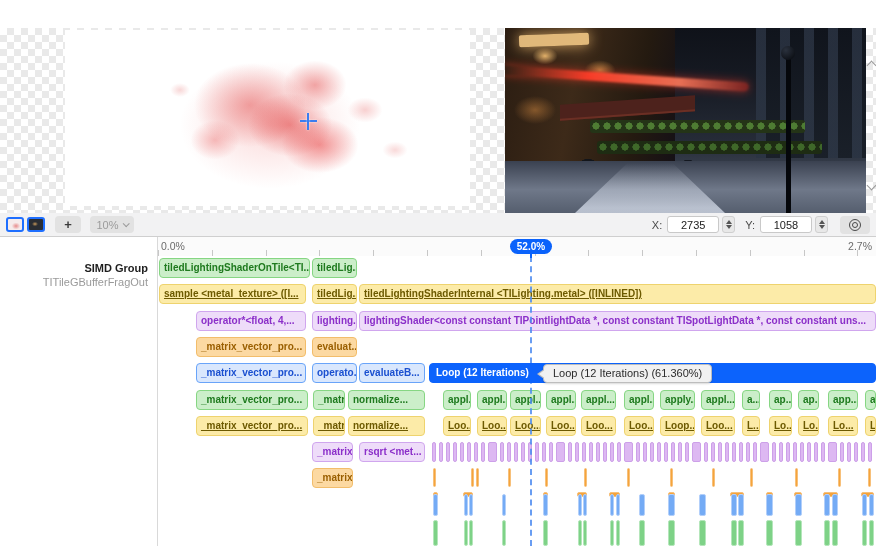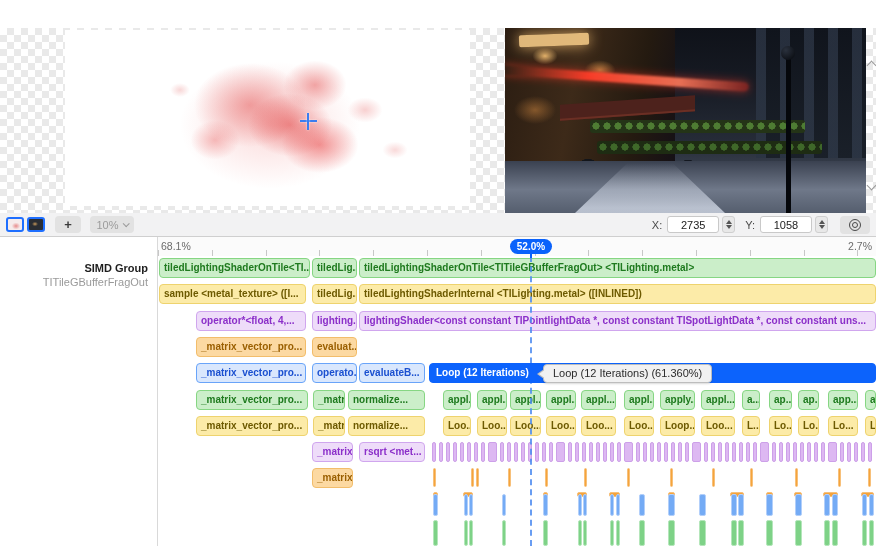--- a/index.html
+++ b/index.html
@@ -107,21 +107,21 @@
     background-image:repeating-linear-gradient(to right, #c7c7c7 0 1px, transparent 1px 53.8px); }
   .ruler-start { position:absolute; left:3px; top:3px; font-size:10.5px; color:#6b6b6b; }
   .ruler-end { position:absolute; right:4px; top:3px; font-size:10.5px; color:#6b6b6b; }
   .pill { position:absolute; left:510px; top:239px; width:42px; height:15px; border-radius:8px; background:var(--accent); color:#fff; font-size:10px; font-weight:bold; display:flex; align-items:center; justify-content:center; z-index:6; }
   .pill-stub { position:absolute; left:530px; top:252px; width:2px; height:6px; background:var(--accent); z-index:6; }
   .playhead { position:absolute; left:530px; top:256px; width:0; height:290px; border-left:2px dashed var(--playhead); opacity:.85; z-index:5; }
 
   .track { position:absolute; left:158px; top:256px; width:718px; height:290px; background:#fff; overflow:hidden; }
   .seg { position:absolute; height:20px; border:1px solid; border-radius:4px; font-size:10px; font-weight:bold; line-height:18px; padding:0 4px; white-space:nowrap; overflow:hidden; }
   .c-green  { background:var(--green-bg);  border-color:var(--green-bd);  color:var(--green-tx); }
-  .c-yellow { background:var(--yellow-bg); border-color:var(--yellow-bd); color:var(--yellow-tx); }
+  .c-yellow { background:var(--yellow-bg); border-color:var(--yellow-bd); color:var(--yellow-tx);text-decoration:underline; }
   .c-purple { background:var(--purple-bg); border-color:var(--purple-bd); color:var(--purple-tx); }
   .c-orange { background:var(--orange-bg); border-color:var(--orange-bd); color:var(--orange-tx); }
   .c-lblue  { background:var(--lblue-bg);  border-color:var(--lblue-bd);  color:var(--lblue-tx); }
   .c-blue   { background:var(--blue-bg);   border-color:var(--blue-bd);   color:var(--blue-tx); z-index:6; padding-left:6px; }
   .tick { position:absolute; border-radius:2px; }
   .t-purple { background:var(--tpurple-bg); border:1px solid var(--tpurple-bd); }
   .t-orange { background:var(--torange-bg); border:1px solid var(--torange-bd); }
   .t-blue   { background:var(--tblue-bg);   border:1px solid var(--tblue-bd); }
   .t-green  { background:var(--tgreen-bg);  border:1px solid var(--tgreen-bd); }
 
@@ -191,31 +191,30 @@
         </div>
       </div>
   </div>
 
   <div class="sidebar">
     <div class="sb-title">SIMD Group</div>
     <div class="sb-sub">TITileGBufferFragOut</div>
   </div>
 
   <div class="ruler">
-    <div class="ruler-start">68.1%</div>
+    <div class="ruler-start">0.0%</div>
     <div class="ruler-end">2.7%</div>
     <div class="ruler-ticks"></div>
   </div>
   <div class="pill">52.0%</div>
   <div class="pill-stub"></div>
 
   <div class="track">
       <div class="seg c-green" title="tiledLightingShaderOnTile&lt;TI..." style="left: 1px; top: 2px; width: 151px;">tiledLightingShaderOnTile&lt;TI...</div>
       <div class="seg c-green" title="tiledLig..." style="left: 154px; top: 2px; width: 45px;">tiledLig...</div>
-      <div class="seg c-green" title="tiledLightingShaderOnTile&lt;TITileGBufferFragOut&gt; &lt;TILighting.metal&gt;" style="left: 201px; top: 2px; width: 517px;">tiledLightingShaderOnTile&lt;TITileGBufferFragOut&gt; &lt;TILighting.metal&gt;</div>
       <div class="seg c-yellow" title="sample &lt;metal_texture&gt; ([I..." style="left: 1px; top: 28px; width: 147px;">sample &lt;metal_texture&gt; ([I...</div>
       <div class="seg c-yellow" title="tiledLig..." style="left: 154px; top: 28px; width: 45px;">tiledLig...</div>
       <div class="seg c-yellow" title="tiledLightingShaderInternal &lt;TILighting.metal&gt; ([INLINED])" style="left: 201px; top: 28px; width: 517px;">tiledLightingShaderInternal &lt;TILighting.metal&gt; ([INLINED])</div>
       <div class="seg c-purple" title="operator*&lt;float, 4,..." style="left: 38px; top: 55px; width: 110px;">operator*&lt;float, 4,...</div>
       <div class="seg c-purple" title="lighting..." style="left: 154px; top: 55px; width: 45px;">lighting...</div>
       <div class="seg c-purple" title="lightingShader&lt;const constant TIPointlightData *, const constant TISpotLightData *, const constant uns..." style="left: 201px; top: 55px; width: 517px;">lightingShader&lt;const constant TIPointlightData *, const constant TISpotLightData *, const constant uns...</div>
       <div class="seg c-orange" title="_matrix_vector_pro..." style="left: 38px; top: 81px; width: 110px;">_matrix_vector_pro...</div>
       <div class="seg c-orange" title="evaluat..." style="left: 154px; top: 81px; width: 45px;">evaluat...</div>
       <div class="seg c-lblue" title="_matrix_vector_pro..." style="left: 38px; top: 107px; width: 110px;">_matrix_vector_pro...</div>
       <div class="seg c-lblue" title="operato..." style="left: 154px; top: 107px; width: 45px;">operato...</div>

